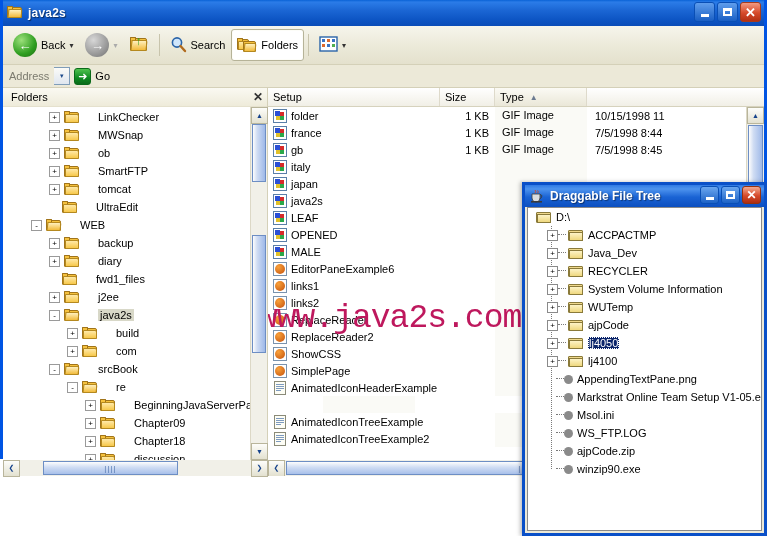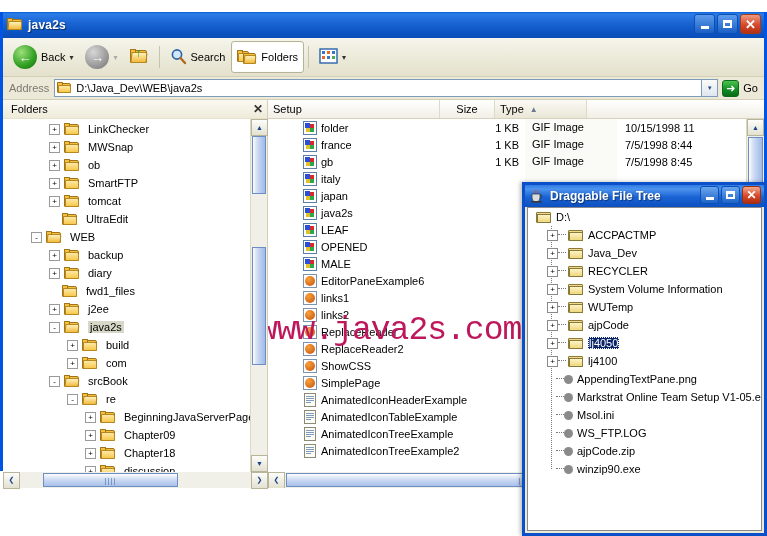--- a/index.html
+++ b/index.html
@@ -5,21 +5,21 @@
   html,body{margin:0;padding:0;}
   body{
     width:767px;height:536px;overflow:hidden;
     font-family:"Liberation Sans",sans-serif;
     font-size:11px;
     background:#fff;
     -webkit-font-smoothing:none;
   }
   
   #explorer-window{
-    position:absolute;left:0;top:12px;width:767px;height:459px;
+    position:absolute;left:0;top:0;width:767px;height:459px;
     background:#ece9d8;
     border:3px solid #0054e3;
     box-sizing:border-box;
     border-top:none;
   }
   .titlebar{
     height:26px;
     background:linear-gradient(180deg,#0a62d6 0%,#2b7ce8 8%,#1b66d4 40%,#0d55c4 75%,#0a4cb8 100%);
     display:flex;align-items:center;
     padding-left:4px;
@@ -123,44 +123,44 @@
     overflow:hidden;background:#fff;border-top:1px solid #fff;
   }
   .tnode{display:flex;align-items:center;height:18px;font-size:11px;white-space:nowrap;}
   .tplus{
     width:9px;height:9px;border:1px solid #9a9a9a;background:#fff;
     display:flex;align-items:center;justify-content:center;
     font-size:8px;line-height:7px;color:#000;margin-right:4px;flex:0 0 auto;
     font-family:"Liberation Sans",sans-serif;
   }
   .tplus.empty{border:none;background:none;}
-  .tlabel{margin-left:8px;}
+  .tlabel{margin-left:18px;}
   .tlabel.sel{background:#d8d8c8;padding:0 2px;}
 
   
   .ficon{width:16px;height:13px;position:relative;flex:0 0 auto;}
   .ficon .bk{position:absolute;left:0;top:1px;width:15px;height:11px;background:#f5c13d;border:1px solid #a1741a;border-radius:1px 2px 1px 1px;box-sizing:border-box;}
   .ficon .tab{position:absolute;left:0;top:0px;width:6px;height:3px;background:#f5c13d;border:1px solid #a1741a;border-bottom:none;border-radius:1px 1px 0 0;box-sizing:border-box;}
   .ficon .fr{position:absolute;left:1px;top:3px;width:14px;height:9px;background:linear-gradient(180deg,#ffe9a8,#f7c84a);border:1px solid #b5891f;border-radius:0 2px 1px 1px;box-sizing:border-box;}
   .ficon.open .fr{background:linear-gradient(180deg,#fff0bd,#f2bb3c);transform:skewX(-6deg);}
 
   
   .list-pane{flex:1;position:relative;background:#fff;overflow:hidden;}
   .col-header{
     height:18px;display:flex;background:linear-gradient(180deg,#ffffff,#f1efe6);
     border-bottom:1px solid #d6d2bd;font-size:11px;
   }
   .col{
     display:flex;align-items:center;height:18px;padding:0 5px;
     border-right:1px solid #dedacb;box-sizing:border-box;
   }
   .col.sorted{background:linear-gradient(180deg,#fbfaf4,#eae7d8);}
-  .col.num{justify-content:center;}
+  .col.num{justify-content:flex-start;}
   .sortarrow{margin-left:6px;font-size:8px;color:#6b7a90;}
-  .rows{position:absolute;top:19px;left:0;right:17px;bottom:16px;overflow:hidden;padding-left:30px;}
+  .rows{position:absolute;top:19px;left:0;right:17px;bottom:16px;overflow:hidden;}
   .row{display:flex;align-items:center;height:17px;font-size:11px;}
   .row .c-name{width:172px;display:flex;align-items:center;padding-left:5px;box-sizing:border-box;white-space:nowrap;overflow:hidden;}
   .row .c-size{width:55px;text-align:right;padding-right:6px;box-sizing:border-box;}
   .row .c-type{width:92px;padding-left:7px;box-sizing:border-box;background:#fafaf6;height:17px;line-height:17px;}
   .row .c-date{width:110px;padding-left:8px;box-sizing:border-box;white-space:nowrap;overflow:hidden;}
 
   
   .ico{width:14px;height:14px;margin-right:4px;position:relative;flex:0 0 auto;}
   .ico.gif .pg{position:absolute;inset:0;background:#fff;border:1px solid #5a7fa8;box-sizing:border-box;}
   .ico.gif .s1{position:absolute;left:2px;top:2px;width:5px;height:5px;background:#2a4fd6;}
@@ -322,28 +322,20 @@
             <rect x="8" y="8" width="3" height="3" fill="#3b74c4"></rect>
             <rect x="13" y="8" width="3" height="3" fill="#4fae4f"></rect>
         </svg>
       </span>
       <span class="caret">▾</span>
     </div>
   </div>
 
   <div class="addressbar">
     <span class="addr-label">Address</span>
-    <span class="addr-input">
-      <span class="ficon" style="width:15px;height:12px;">
-        <span class="bk" style="width:14px;height:10px;"></span>
-          <span class="tab"></span>
-          <span class="fr" style="width:13px;height:8px;"></span>
-      </span>
-      <span class="addr-text">D:\Java_Dev\WEB\java2s</span>
-    </span>
     <span class="addr-drop">▾</span>
     <span class="go-btn">
       <span class="go-arrow">➜</span>
       <span class="go-lbl">Go</span>
     </span>
   </div>
 
   <div class="main">
 
     <div class="tree-pane">
@@ -793,30 +785,20 @@
                 <span class="ln" style="top:7px"></span>
                 <span class="ln" style="top:9px;width:5px"></span>
               </span>
               <span>AnimatedIconHeaderExample</span>
             </div>
             <div class="c-size"></div>
             <div class="c-type"></div>
             <div class="c-date"></div>
           </div>
           <div class="row">
-            <div class="c-name">
-              <span class="ico txt">
-                <span class="pg"></span>
-                <span class="ln" style="top:3px"></span>
-                <span class="ln" style="top:5px"></span>
-                <span class="ln" style="top:7px"></span>
-                <span class="ln" style="top:9px;width:5px"></span>
-              </span>
-              <span>AnimatedIconTableExample</span>
-            </div>
             <div class="c-size"></div>
             <div class="c-type"></div>
             <div class="c-date"></div>
           </div>
           <div class="row">
             <div class="c-name">
               <span class="ico txt">
                 <span class="pg"></span>
                 <span class="ln" style="top:3px"></span>
                 <span class="ln" style="top:5px"></span>

